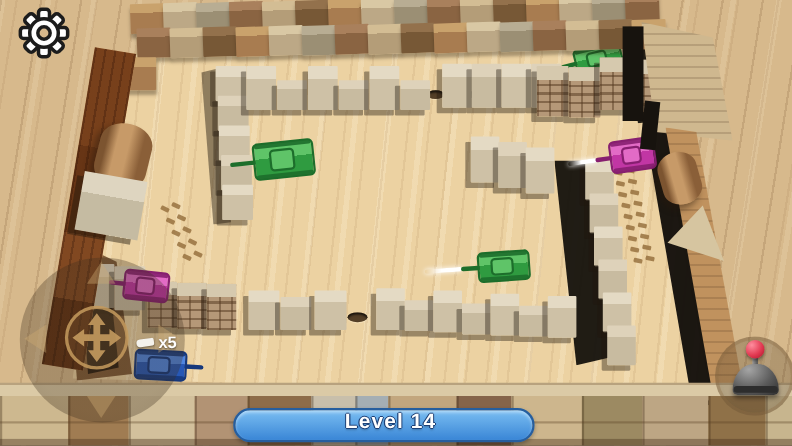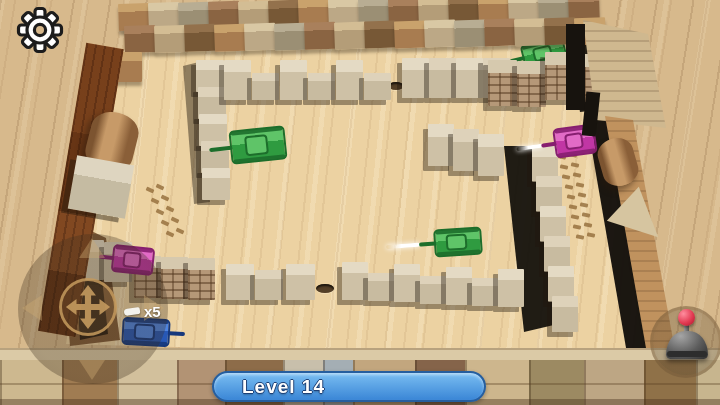--- a/index.html
+++ b/index.html
@@ -80,21 +80,21 @@
     box-shadow:0 3px 4px rgba(0,0,0,.4);}
   .dome-band{position:absolute;left:14px;top:42px;width:40px;height:6px;background:#2d2d2d;border-radius:3px;}
   .stick{position:absolute;left:31px;top:11px;width:5px;height:14px;background:linear-gradient(90deg,#9c9c9c,#555);}
   .knob{position:absolute;left:25px;top:0px;width:17px;height:17px;border-radius:50%;
     background:radial-gradient(circle at 32% 28%,#ff8d9e,#e23a52 55%,#a81228);box-shadow:0 2px 3px rgba(0,0,0,.4);}
 
   .status-bar{left:212px;top:371px;width:274px;height:31px;border-radius:16px;z-index:60;
     background:linear-gradient(180deg,var(--c-bar_top),var(--c-bar_bottom));
     border:2px solid var(--c-bar_border);
     box-shadow:inset 0 2px 3px rgba(255,255,255,.45),0 2px 4px rgba(0,0,0,.3);
-    display:flex;align-items:center;padding:0 16px;}
+    display:flex;align-items:center;padding:0 16px;flex-direction:column;}
   .outlined{color:#fff;text-shadow:-1px 0 #1d4076,1px 0 #1d4076,0 -1px #1d4076,0 1px #1d4076,0 2px 2px rgba(0,0,0,.25);}
   .level-label{font-size:19px;font-weight:bold;margin-left:12px;letter-spacing:1px;}
   .enemy-group{margin-left:auto;display:flex;align-items:center;gap:7px;}
   .enemy-label{font-size:12px;font-weight:bold;}
   .enemy-tank-ic{width:30px;height:15px;position:relative;}
   .eti-body{position:absolute;left:8px;top:2px;width:22px;height:13px;border-radius:4px;
     background:linear-gradient(180deg,#e7d6ab,#c7a878);border:1px solid #9a7c50;}
   .eti-barrel{position:absolute;left:0;top:6px;width:10px;height:3px;background:#b89a6c;border-radius:2px;}
   .enemy-count{font-size:15px;font-weight:bold;}
 

